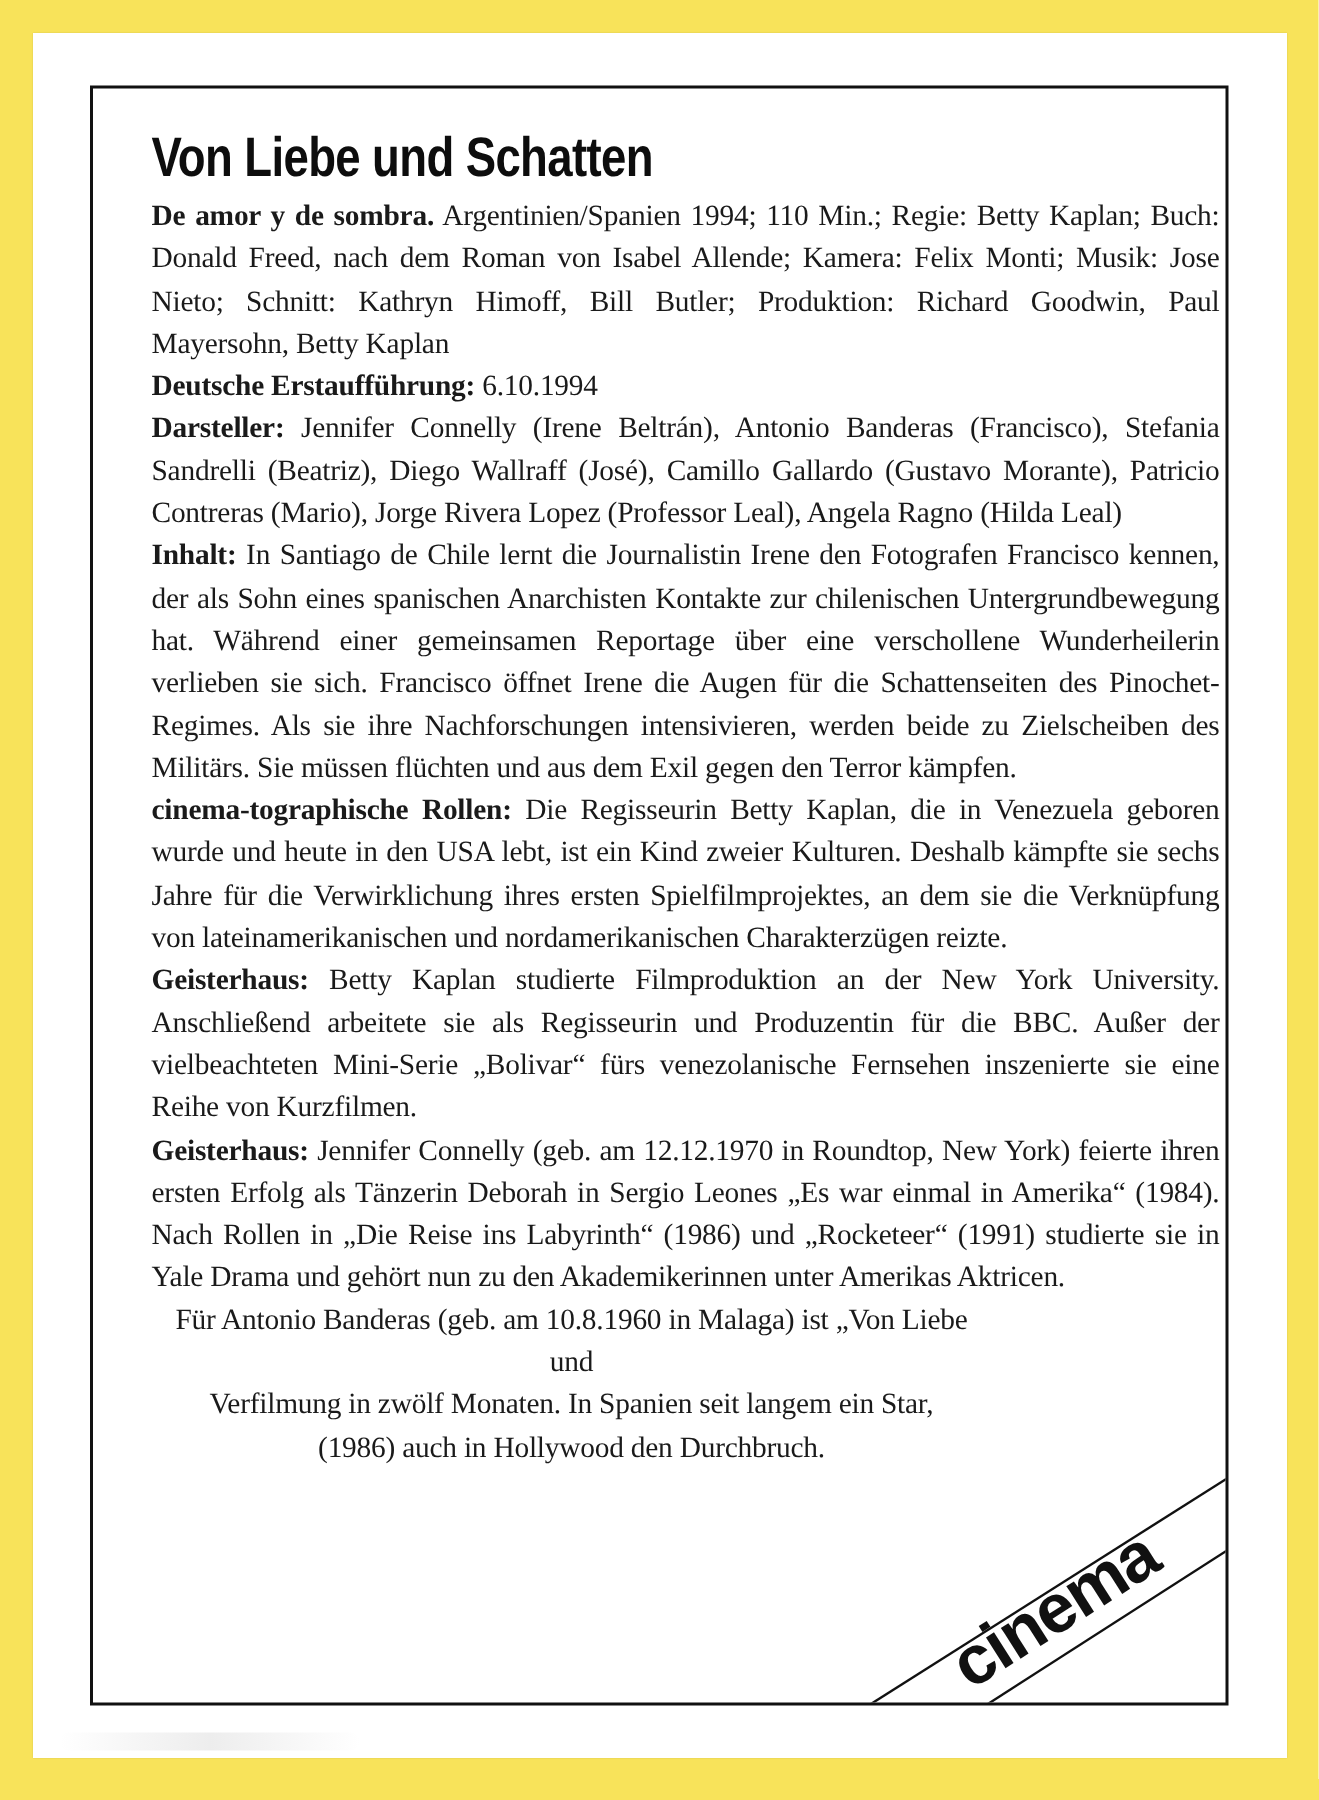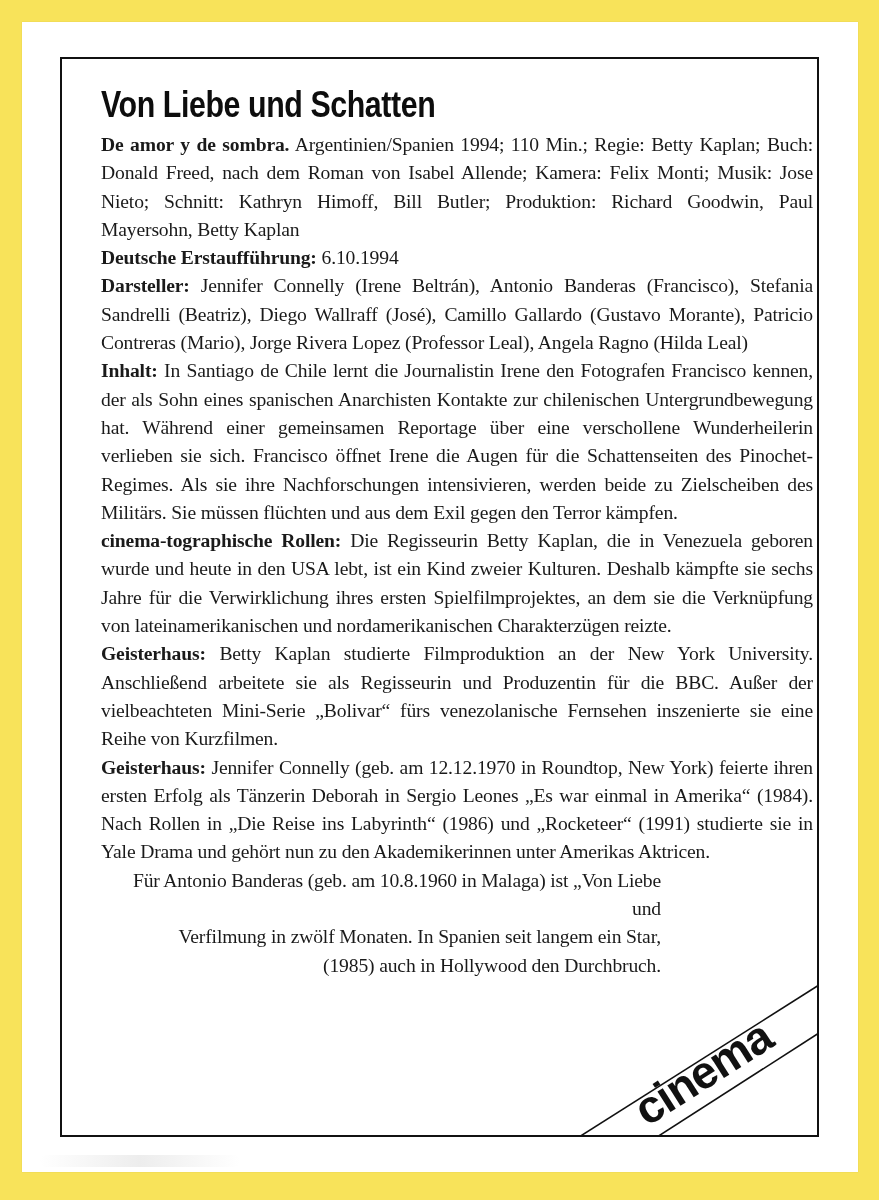--- a/index.html
+++ b/index.html
@@ -34,21 +34,21 @@
     line-height: 48px;
     letter-spacing: -0.5px;
     transform: scaleX(0.82);
     transform-origin: left center;
     color: #0d0d0d;
     margin: 0 0 2px 0;
     white-space: nowrap;
   }
   .para { margin: 0; }
   .para b { font-weight: bold; }
-  .last-para { text-align: right; width: 560px; }
+  .last-para { text-align: center; width: 560px; }
   .cinema-band {
     position: absolute; right: -2px; bottom: -2px; width: 240px; height: 170px;
   }
   .cinema-band svg { width: 100%; height: 100%; display: block; }
   .scuff {
     position: absolute; left: 40px; top: 1155px; width: 200px; height: 12px;
     background: linear-gradient(90deg, rgba(230,230,230,0.0), rgba(225,225,225,0.6), rgba(230,230,230,0));
     border-radius: 6px;
   }
 </style>
@@ -72,21 +72,21 @@
 
     <p class="para"><b>cinema-tographische Rollen:</b><span> Die Regisseurin Betty Kaplan, die in Venezuela geboren wurde und heute in den USA lebt, ist ein Kind zweier Kulturen. Deshalb kämpfte sie sechs Jahre für die Verwirklichung ihres ersten Spielfilmprojektes, an dem sie die Verknüpfung von lateinamerikanischen und nordamerikanischen Charakterzügen reizte.</span></p>
 
     <p class="para"><b>Geisterhaus:</b><span> Betty Kaplan studierte Filmproduktion an der New York University. Anschließend arbeitete sie als Regisseurin und Produzentin für die BBC. Außer der vielbeachteten Mini-Serie „Bolivar“ fürs venezolanische Fernsehen inszenierte sie eine Reihe von Kurzfilmen.</span></p>
 
     <p class="para"><b>Geisterhaus:</b><span> Jennifer Connelly (geb. am 12.12.1970 in Roundtop, New York) feierte ihren ersten Erfolg als Tänzerin Deborah in Sergio Leones „Es war einmal in Amerika“ (1984). Nach Rollen in „Die Reise ins Labyrinth“ (1986) und „Rocketeer“ (1991) studierte sie in Yale Drama und gehört nun zu den Akademikerinnen unter Amerikas Aktricen.</span></p>
 
     <div class="para last-para">
       <div>Für Antonio Banderas (geb. am 10.8.1960 in Malaga) ist „Von Liebe und</div>
       <div>Verfilmung in zwölf Monaten. In Spanien seit langem ein Star,</div>
-      <div>(1985) auch in Hollywood den Durchbruch.</div>
+      <div>(1986) auch in Hollywood den Durchbruch.</div>
     </div>
   </div>
 
   <div class="cinema-band">
     <svg viewBox="0 0 240 170">
       <line x1="0" y1="170" x2="240" y2="18" stroke="#111" stroke-width="1.6"></line>
       <line x1="78" y1="170" x2="240" y2="66" stroke="#111" stroke-width="1.6"></line>
       <text x="0" y="0" transform="translate(68,160) rotate(-32.5)" font-family="Liberation Sans, sans-serif" font-weight="bold" font-size="46" fill="#111" letter-spacing="-1">cinema</text>
     </svg>
   </div>

